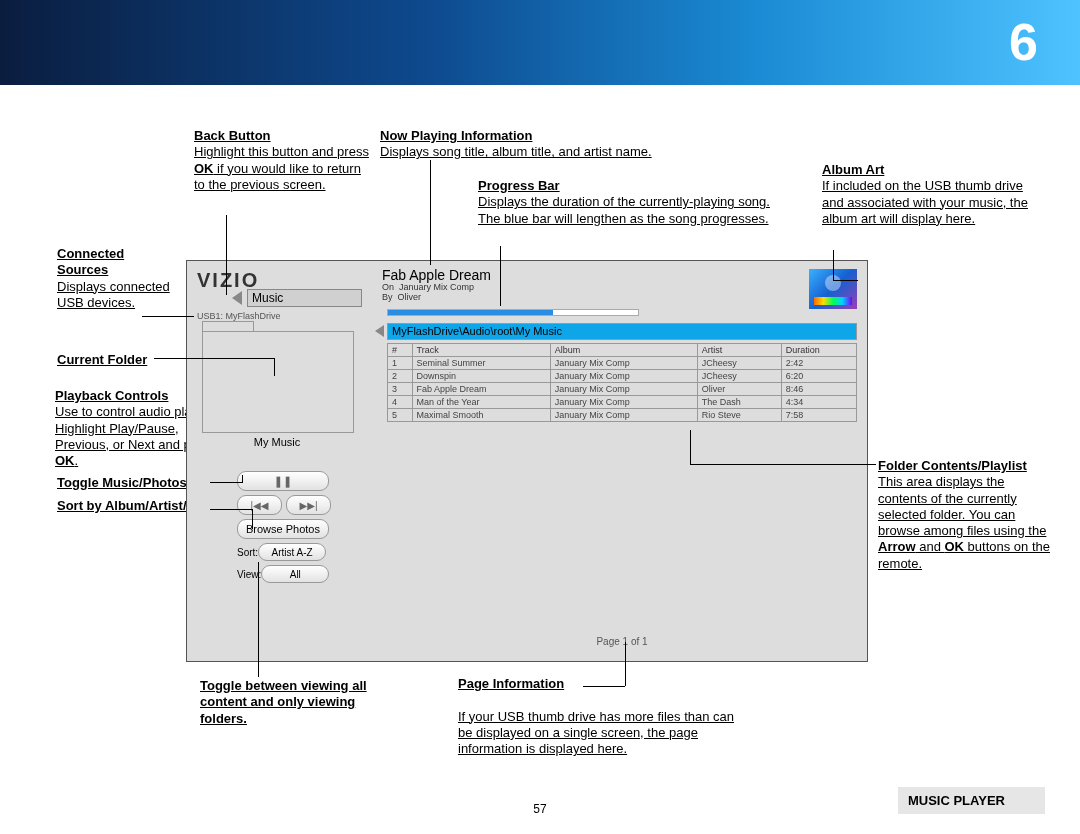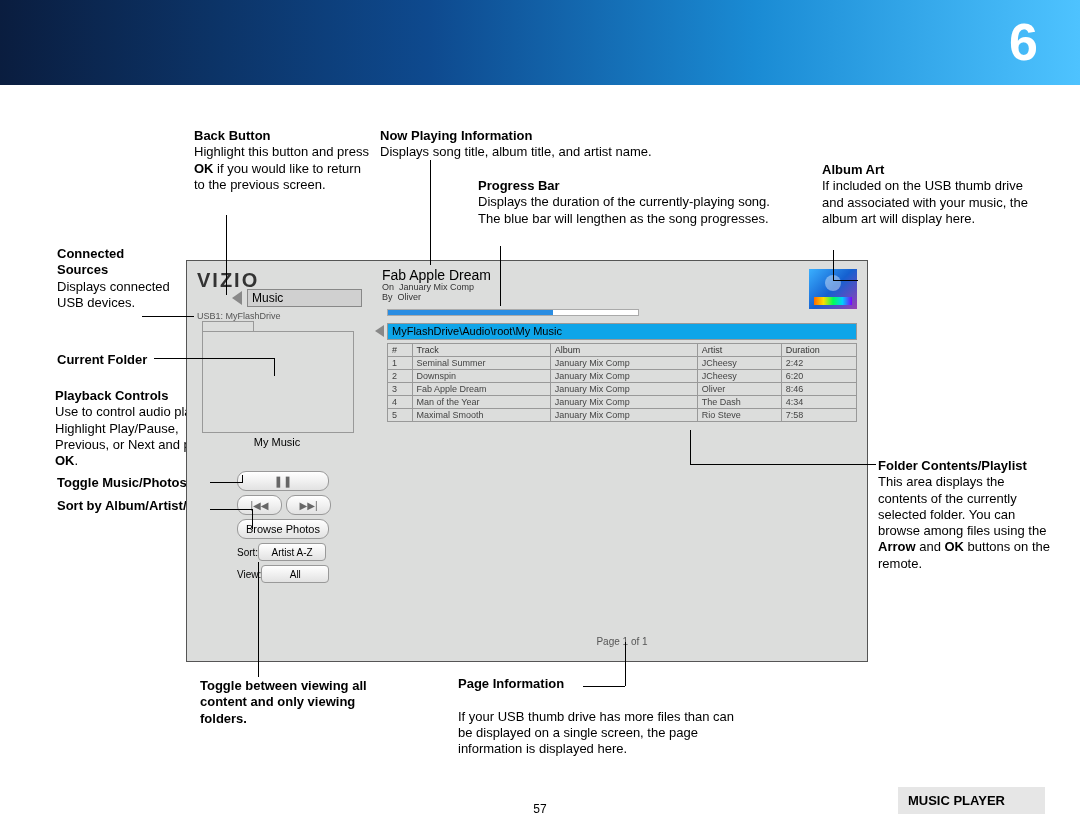--- a/index.html
+++ b/index.html
@@ -1,34 +1,34 @@
 <!DOCTYPE html>
 <html><head>
 <meta charset="utf-8">
 <style>
   html,body{margin:0;padding:0;font-family:Arial,Helvetica,sans-serif;background:#fff;}
   .page{width:1080px;height:834px;position:relative;background:#fff;}
   .header{width:1080px;height:85px;background:linear-gradient(90deg,#0a1d3f 0%,#0e4a8f 40%,#1a8bd4 70%,#4ec3ff 100%);position:relative;}
   .header-num{position:absolute;right:42px;top:12px;color:#fff;font-size:52px;font-weight:bold;}
-  .callout{position:absolute;font-size:13px;line-height:1.25;color:#000;}
+  .callout{position:absolute;font-size:13px;line-height:1.25;color:#000;text-decoration:underline;}
   .callout b{font-weight:bold;}
   .screen{position:absolute;left:186px;top:260px;width:680px;height:400px;background:#dcdddc;border:1px solid #555;}
   .logo{font-family:Arial,sans-serif;font-weight:bold;font-size:20px;letter-spacing:2px;color:#333;position:absolute;left:10px;top:8px;}
   .music-row{position:absolute;left:60px;top:28px;width:115px;height:18px;border:1px solid #888;background:#d0d0d0;font-size:12px;padding:1px 4px;box-sizing:border-box;}
   .back-tri{position:absolute;left:45px;top:30px;width:0;height:0;border-top:7px solid transparent;border-bottom:7px solid transparent;border-right:10px solid #888;}
   .usb-line{position:absolute;left:10px;top:50px;font-size:9px;color:#555;}
   .folder-icon{position:absolute;left:15px;top:70px;width:150px;height:100px;border:1px solid #999;background:#dcdddc;}
   .folder-tab{position:absolute;left:15px;top:60px;width:50px;height:11px;border:1px solid #999;border-bottom:none;background:#dcdddc;}
   .folder-label{position:absolute;left:15px;top:175px;width:150px;text-align:center;font-size:11px;}
   .controls{position:absolute;left:50px;top:210px;}
   .ctrl-btn{width:90px;height:18px;border:1px solid #999;background:linear-gradient(#fff,#e2e2e2);border-radius:9px;display:flex;align-items:center;justify-content:center;font-size:11px;margin-bottom:4px;}
   .ctrl-row{display:flex;gap:4px;margin-bottom:4px;}
   .ctrl-half{width:43px;height:18px;border:1px solid #999;background:linear-gradient(#fff,#e2e2e2);border-radius:9px;display:flex;align-items:center;justify-content:center;}
   .meta-row{display:flex;align-items:center;margin-bottom:4px;font-size:10px;}
-  .pill{width:66px;height:16px;border:1px solid #999;background:linear-gradient(#fff,#e2e2e2);border-radius:4px;display:flex;align-items:center;justify-content:center;font-size:10px;}
+  .pill{width:66px;height:16px;border:1px solid #999;background:linear-gradient(#fff,#e2e2e2);border-radius:9px;display:flex;align-items:center;justify-content:center;font-size:10px;}
   .np{position:absolute;left:195px;top:6px;width:280px;font-size:14px;}
   .np-sub{font-size:9px;color:#333;line-height:1.1;}
   .pb-wrap{position:absolute;left:200px;top:48px;width:250px;}
   .pb-bg{width:250px;height:5px;background:#fff;border:1px solid #aaa;position:relative;}
   .pb-fg{width:165px;height:5px;background:#2a8de2;position:absolute;left:0;top:0;}
   .pb-times{display:flex;justify-content:space-between;font-size:8px;color:#444;margin-top:15px;}
   .art{position:absolute;right:10px;top:8px;width:48px;height:40px;background:linear-gradient(135deg,#3ab0ff 0%,#1560d0 50%,#9a3fb5 100%);}
   .art::after{content:"";position:absolute;left:16px;top:6px;width:16px;height:16px;border-radius:50%;background:rgba(255,255,255,0.4);}
   .art::before{content:"";position:absolute;left:5px;bottom:4px;width:38px;height:8px;background:linear-gradient(90deg,#ff6a00,#ffdd00,#00ff55,#00d0ff,#7a00ff);}
   .bc{position:absolute;left:200px;top:62px;width:470px;height:17px;border:1px solid #999;background:#0ea5e9;font-size:11px;padding:1px 4px;box-sizing:border-box;}

